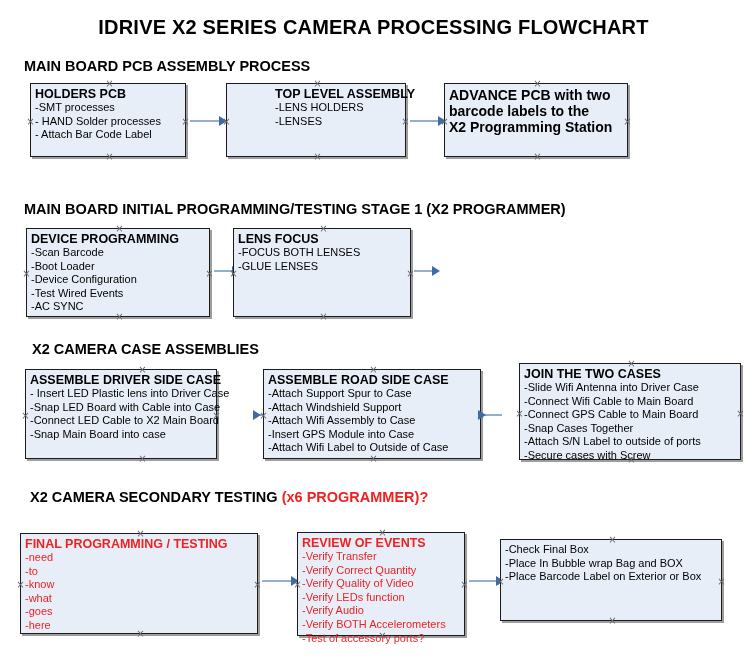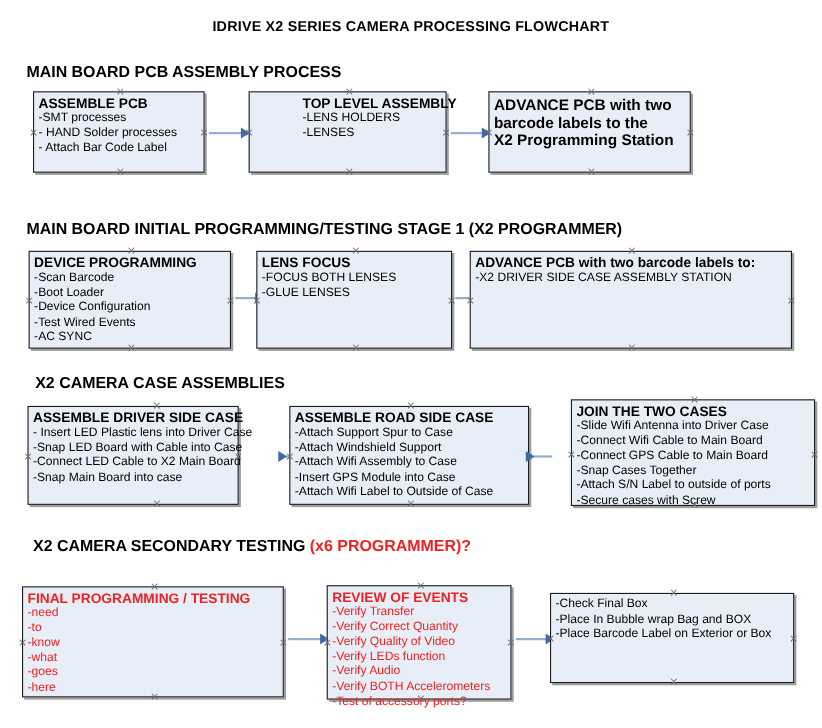--- a/index.html
+++ b/index.html
@@ -9,21 +9,21 @@
     font-family:"Liberation Sans", sans-serif;
     color:#000;
     overflow:hidden;
   }
   #canvas{position:relative;width:747px;height:662px;}
 
   .doc-title{
     position:absolute;
     left:0;top:16px;width:747px;
     text-align:center;
-    font-size:13px;font-weight:bold;
+    font-size:20px;font-weight:bold;
     letter-spacing:.2px;
   }
 
   .section-head{
     position:absolute;
     font-size:14.5px;font-weight:bold;
     white-space:nowrap;
   }
   .section-head .red{color:#ee2222;text-align:right;}
 
@@ -78,21 +78,21 @@
 
 <div id="canvas">
 
   <div class="doc-title">IDRIVE X2  SERIES CAMERA PROCESSING FLOWCHART</div>
 
   <div class="section-head" style="left:24px;top:58px;">
     <span>MAIN BOARD PCB ASSEMBLY PROCESS</span>
   </div>
 
   <div class="box" style="left:30px;top:83px;width:156px;height:74px;">
-    <div class="title">ASSEMBLE PCB</div>
+    <div class="title">HOLDERS PCB</div>
     <div class="line">-SMT processes</div>
     <div class="line">- HAND Solder processes</div>
     <div class="line">- Attach Bar Code Label</div>
     <span class="hx" style="left:74px;top:-5px;"></span>
     <span class="hx" style="left:74px;bottom:-5px;"></span>
     <span class="hx" style="left:-5px;top:33px;"></span>
     <span class="hx" style="right:-5px;top:33px;"></span>
   </div>
   <div class="conn" style="left:190px;top:120px;width:34px;"></div>
   <div class="arrowhead" style="left:219px;top:116px;"></div>
@@ -143,28 +143,20 @@
     <div class="line">-FOCUS BOTH LENSES</div>
     <div class="line">-GLUE LENSES</div>
     <span class="hx" style="left:85px;top:-5px;"></span>
     <span class="hx" style="left:85px;bottom:-5px;"></span>
     <span class="hx" style="left:-5px;top:40px;"></span>
     <span class="hx" style="right:-5px;top:40px;"></span>
   </div>
   <div class="conn" style="left:414px;top:270px;width:24px;"></div>
   <div class="arrowhead" style="left:432px;top:266px;"></div>
 
-  <div class="box" style="left:427px;top:228px;width:293px;height:89px;">
-    <div class="title">ADVANCE PCB with two barcode labels to:</div>
-    <div class="line">-X2 DRIVER  SIDE  CASE  ASSEMBLY STATION</div>
-    <span class="hx" style="left:142px;top:-5px;"></span>
-    <span class="hx" style="left:142px;bottom:-5px;"></span>
-    <span class="hx" style="left:-5px;top:40px;"></span>
-    <span class="hx" style="right:-5px;top:40px;"></span>
-  </div>
 
   <div class="section-head" style="left:32px;top:341px;">
     <span>X2 CAMERA CASE ASSEMBLIES</span>
   </div>
 
   <div class="box" style="left:25px;top:369px;width:192px;height:90px;">
     <div class="title">ASSEMBLE DRIVER SIDE CASE</div>
     <div class="line">- Insert LED Plastic lens into Driver Case</div>
     <div class="line">-Snap LED Board with Cable into Case</div>
     <div class="line">-Connect LED Cable to X2 Main Board</div>

